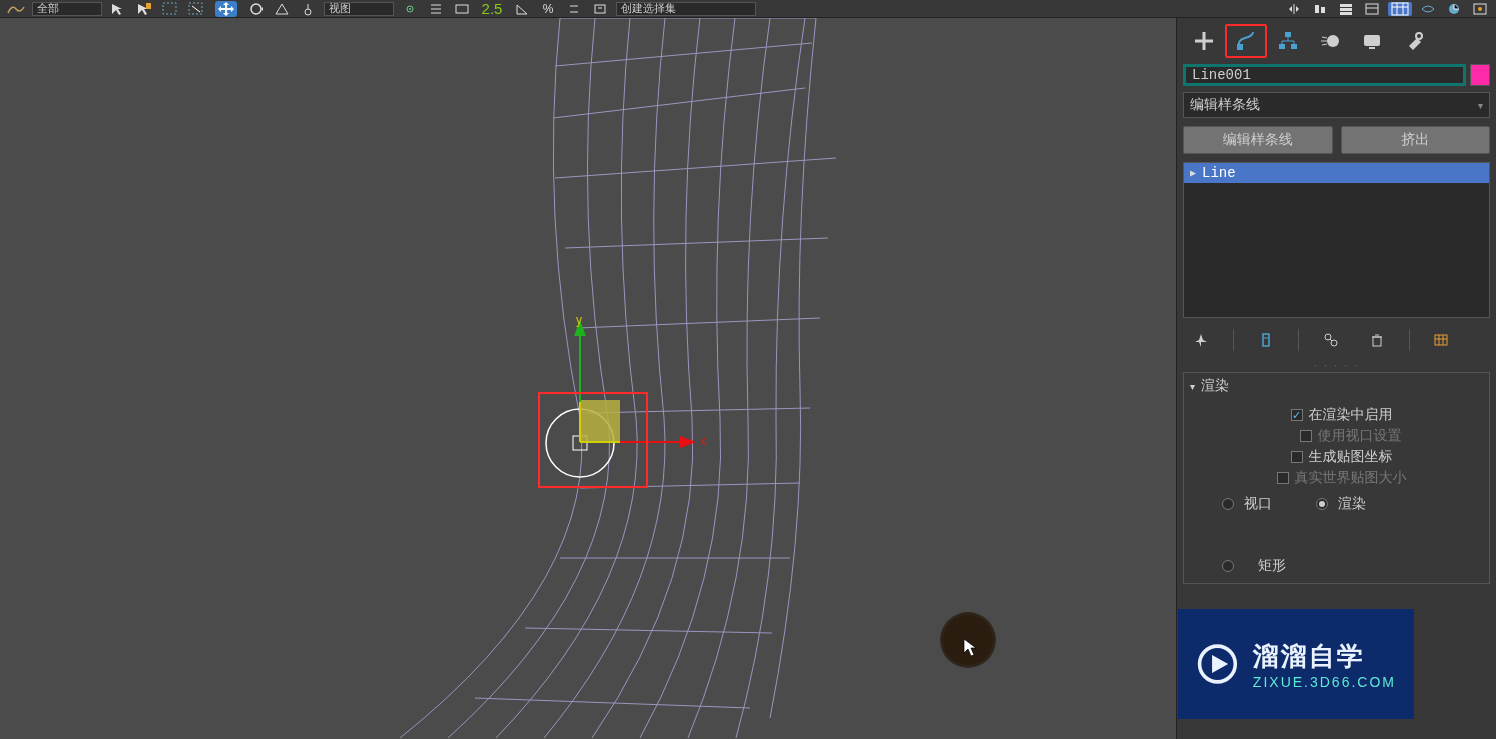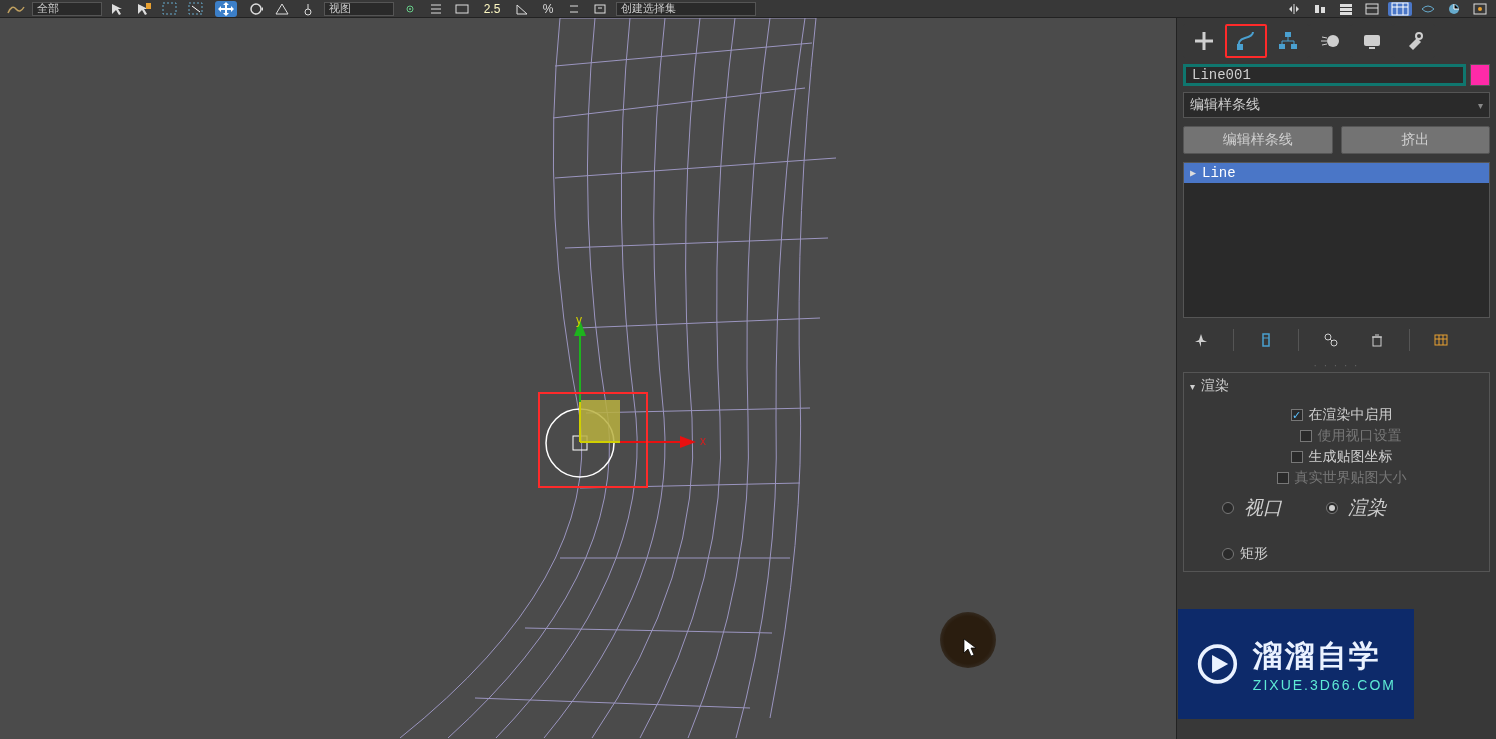--- a/index.html
+++ b/index.html
@@ -223,42 +223,41 @@
   background: #2a2a2a;
 }
 .chk .box.checked::after { content: "✓"; color: #5ac0ff; }
 .chk.indent { margin-left: 18px; }
 .chk.disabled { color: #777; }
 .radio-row {
   display: flex;
   align-items: center;
   gap: 10px;
   margin: 8px 0 4px 18px;
-  font-size: 19px;
-  font-style: italic;
+  font-size: 14px;
 }
 .radio { width: 12px; height: 12px; border: 1px solid #777; border-radius: 50%; background:#2a2a2a; position:relative;}
 .radio.sel::after { content:""; position:absolute; left:2px; top:2px; width:6px; height:6px; border-radius:50%; background:#cfcfcf;}
 .chk2 {
-  display: flex; align-items: center; gap:6px; margin-left: 18px; font-size: 14px; margin-top: 24px;
+  display: flex; align-items: center; gap:24px; margin-left: 18px; font-size: 14px; margin-top: 44px;
 }
 .watermark {
   position: absolute;
   right: 82px; bottom: 20px;
   width: 236px; height: 110px;
   background: #0d2a6a;
   display: flex;
   align-items: center;
   gap: 14px;
   padding: 0 18px;
   color: #eaf2ff;
   z-index: 50;
 }
 .watermark .wm-text { display:flex; flex-direction:column; }
-.watermark .wm-main { font-size: 30px; font-weight: 600; letter-spacing: 2px;}
+.watermark .wm-main { font-size: 26px; font-weight: 600; letter-spacing: 2px;}
 .watermark .wm-sub { font-size: 14px; letter-spacing: 2px; color:#5eead4;}
 .drag-handle {
   height: 6px;
   display:flex; justify-content:center; align-items:center;
   margin: 0 6px 4px 6px;
 }
 .drag-handle::before { content:"· · · · ·"; color:#666; letter-spacing:2px; font-size:10px; }
 </style>
 </head>
 <body>
@@ -327,21 +326,21 @@
       <svg width="16" height="14">
         <path d="M3 3 L13 3 M3 7 L13 7 M3 11 L13 11" stroke="#ddd"></path>
       </svg>
     </span>
   <span class="tb-item">
       <svg width="16" height="14">
         <rect x="2" y="3" width="12" height="8" fill="none" stroke="#ddd"></rect>
       </svg>
     </span>
   <span class="tb-item" style="width:28px">
-      <span style="color:#fef9c3;font-size:12px">2.5</span>
+      <span style="color:#84cc16;font-size:15px">2.5</span>
     </span>
   <span class="tb-item">
       <svg width="16" height="14">
         <path d="M3 12 L3 3 L13 12 Z" fill="none" stroke="#ddd"></path>
       </svg>
     </span>
   <span class="tb-item">
       <span style="color:#ddd;font-size:12px">%</span>
     </span>
   <span class="tb-item">

